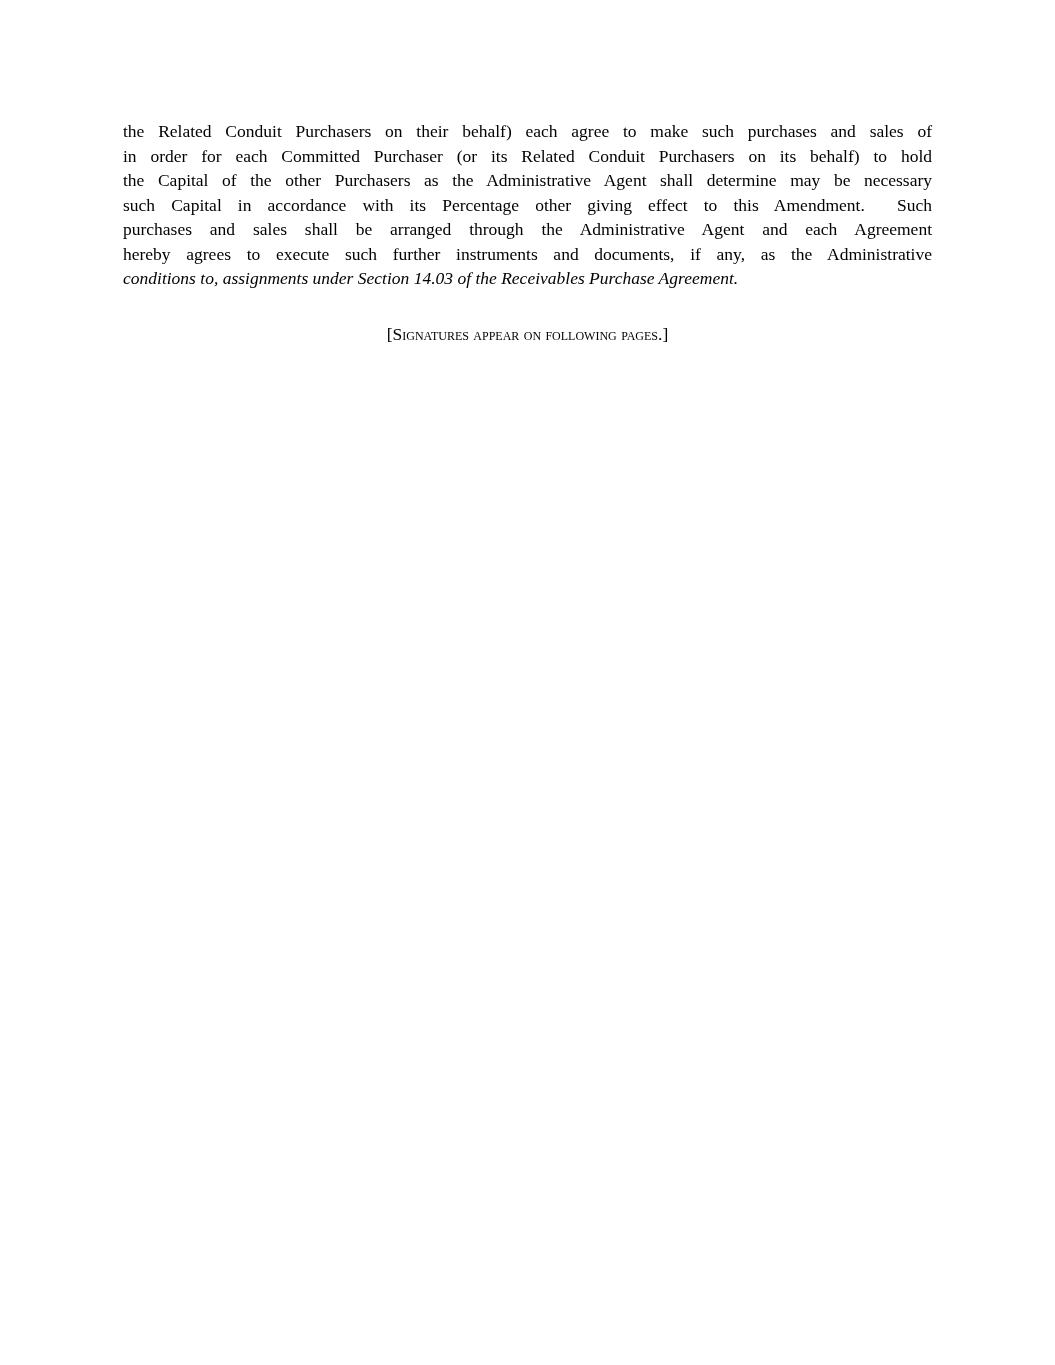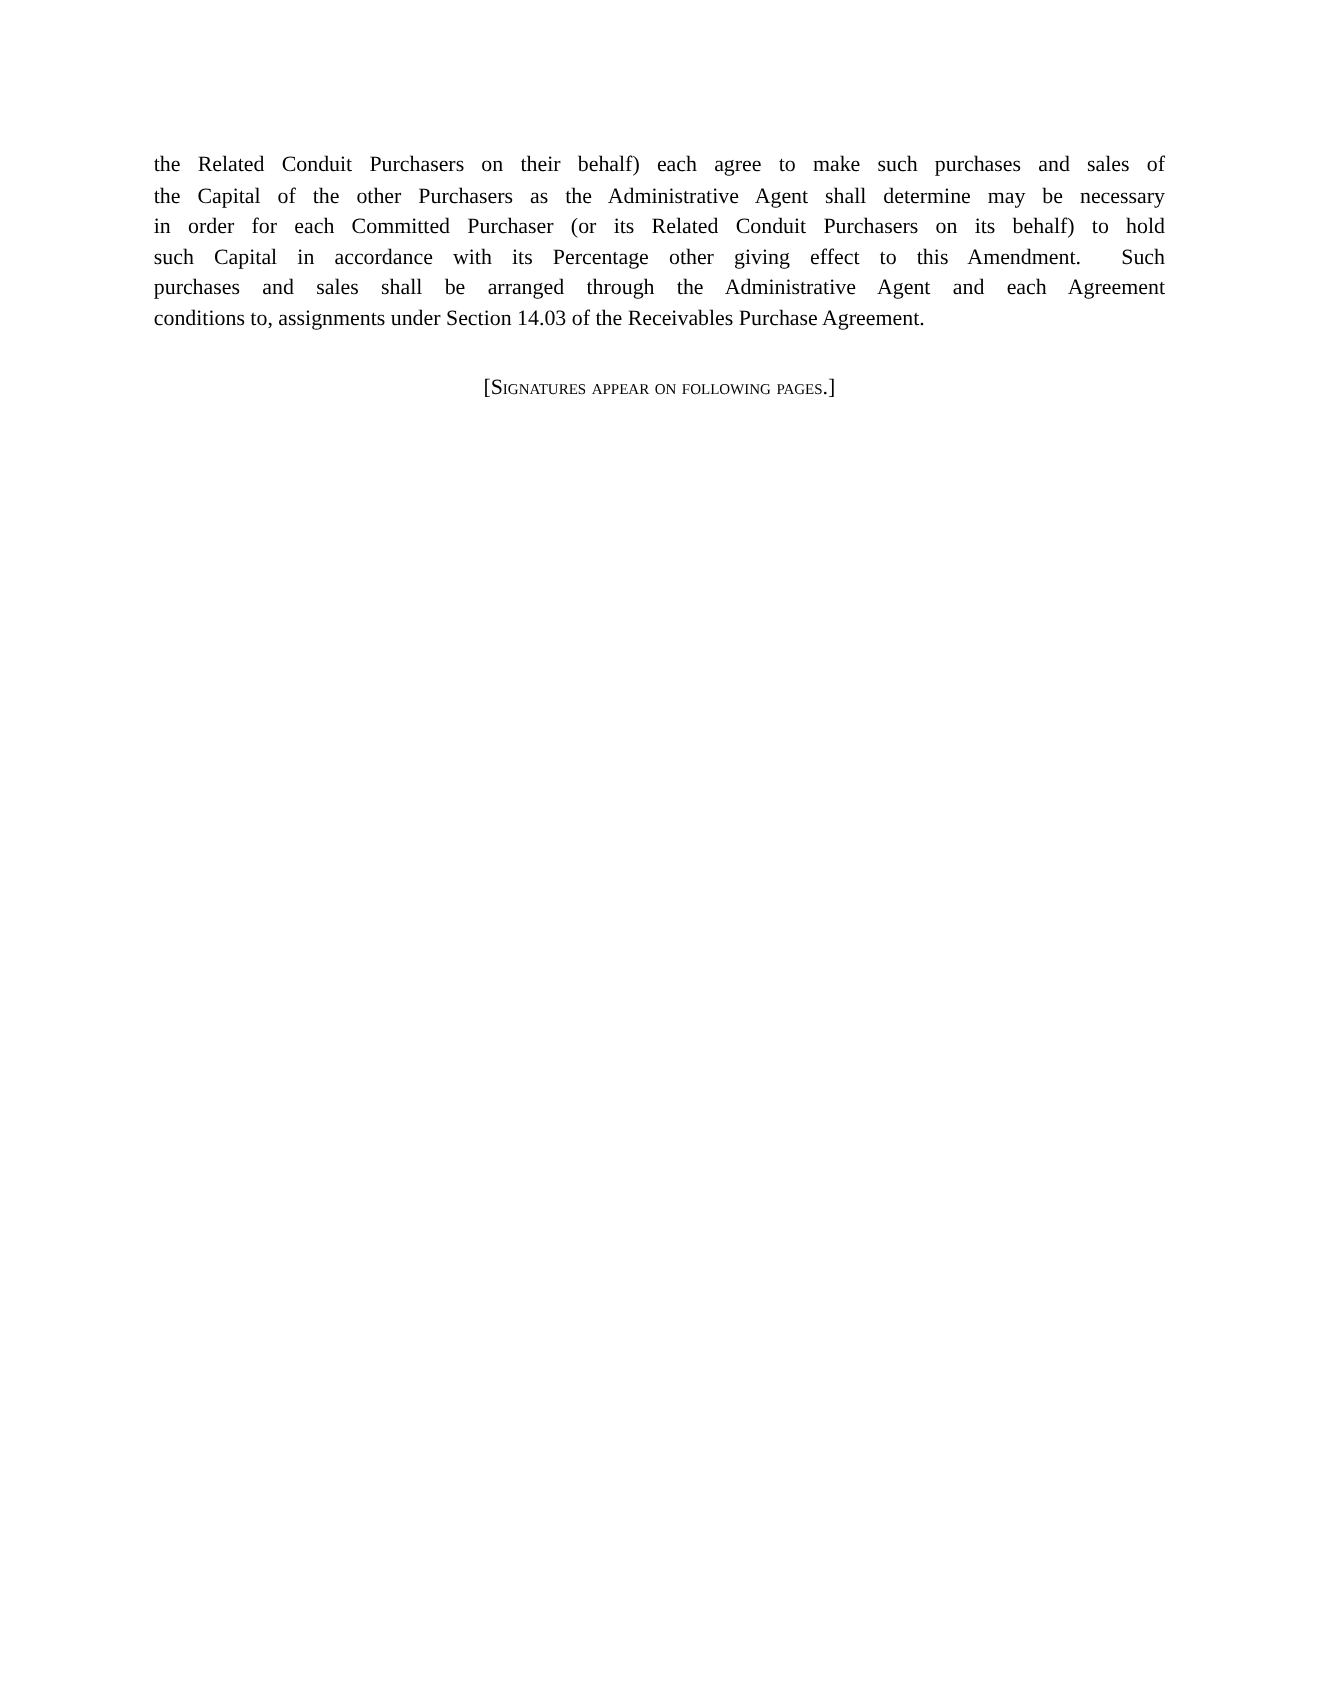--- a/index.html
+++ b/index.html
@@ -25,20 +25,21 @@
   }
   .para-line {
     line-height: 24.5px;
     text-align: justify;
     text-align-last: justify;
     white-space: pre-wrap;
   }
   .para-line.last {
     text-align: left;
     text-align-last: left;
+    font-style: italic;
   }
   .signature-notice {
     margin-top: 31px;
     line-height: 24.5px;
     text-align: left;
     text-align-last: center;
     font-variant: small-caps;
   }
   .page-number {
     position: absolute;
@@ -49,24 +50,25 @@
     line-height: 24.5px;
   }
 </style>
 </head>
 <body>
 
 <div class="page">
 
   <div class="body-text">
     <div class="para-line">the Related Conduit Purchasers on their behalf) each agree to make such purchases and sales of</div>
+    <div class="para-line">in order for each Committed Purchaser (or its Related Conduit Purchasers on its behalf) to hold</div>
     <div class="para-line">the Capital of the other Purchasers as the Administrative Agent shall determine may be necessary</div>
-    <div class="para-line">in order for each Committed Purchaser (or its Related Conduit Purchasers on its behalf) to hold</div>
     <div class="para-line">such Capital in accordance with its Percentage other giving effect to this Amendment.  Such</div>
     <div class="para-line">purchases and sales shall be arranged through the Administrative Agent and each Agreement</div>
+    <div class="para-line">hereby agrees to execute such further instruments and documents, if any, as the Administrative</div>
     <div class="para-line last">conditions to, assignments under Section 14.03 of the Receivables Purchase Agreement.</div>
 
     <div class="signature-notice">[Signatures appear on following pages.]</div>
   </div>
 
   <div class="page-number">-4-</div>
 
 </div>
 
 </body></html>

